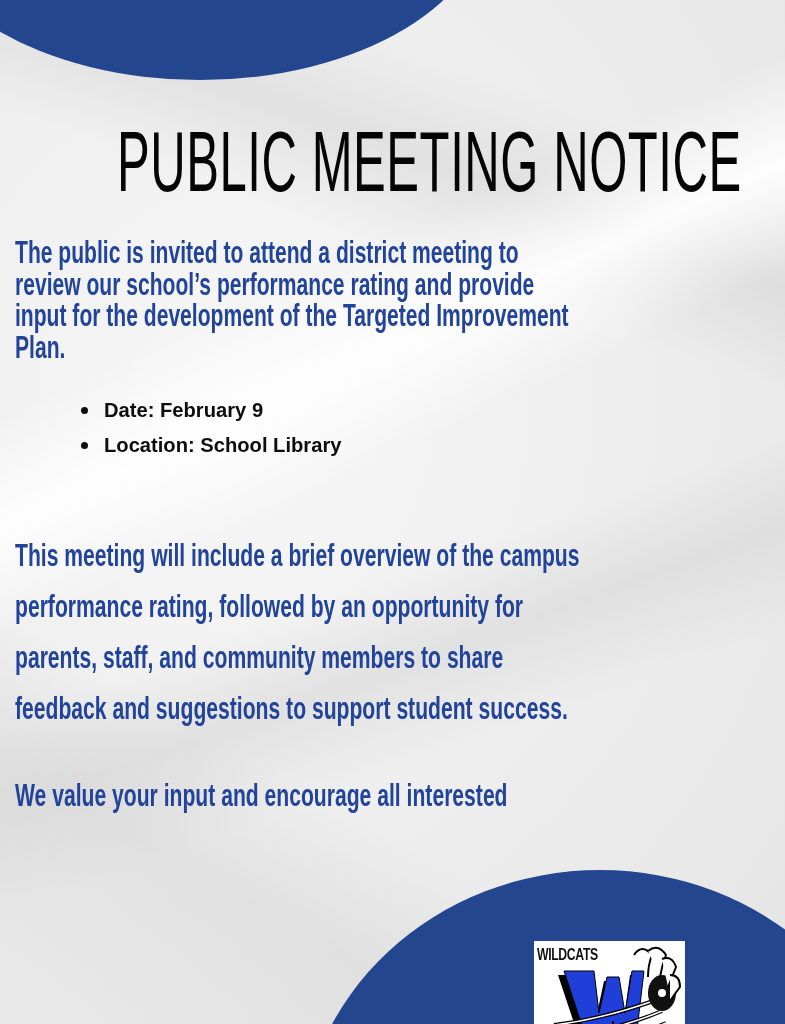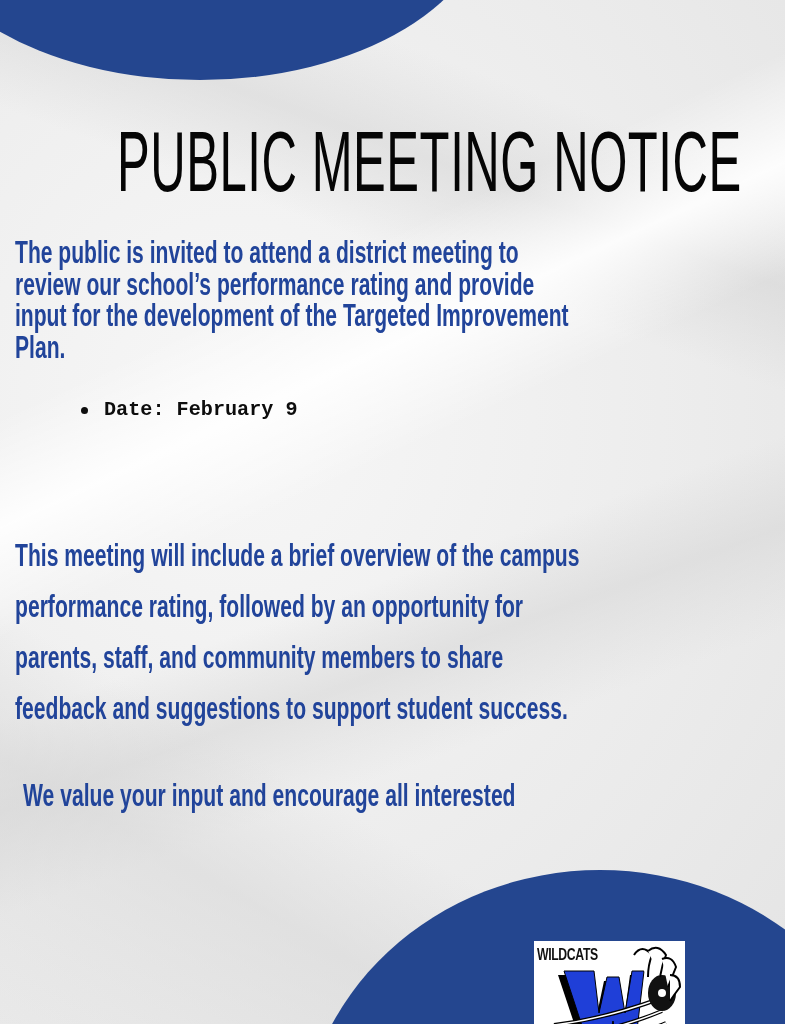--- a/index.html
+++ b/index.html
@@ -36,30 +36,30 @@
     display: inline-block; transform-origin: 0 0; white-space: nowrap;
     font-family: "Liberation Sans", sans-serif; font-weight: 700; color: #21449a;
   }
   .p1 { position: absolute; left: 15px; top: 236px; }
   .p1 .line { height: 31.5px; }
   .p1 .cond { font-size: 31px; line-height: 34px; transform: scaleX(0.68); }
   .line { display: block; position: relative; }
   .bullets { position: absolute; left: 78px; top: 395px; margin: 0; padding: 0; list-style: none; }
   .bullets li {
     position: relative; padding-left: 26px; height: 35px;
-    font-family: Liberation Mono, monospace; font-weight: 700; font-size: 21px; line-height: 30px; color: #0d0d0d;
+    font-family: Liberation Sans, sans-serif; font-weight: 700; font-size: 21px; line-height: 30px; color: #0d0d0d;
   }
   .bullets li .dot {
     position: absolute; left: 3px; top: 12px; width: 7px; height: 7px; background: #0d0d0d; border-radius: 50%;
   }
   .bullets li .txt { display: inline-block; transform: scaleX(0.96); transform-origin: 0 0; white-space: nowrap; }
   .p2 { position: absolute; left: 15px; top: 535px; }
   .p2 .line { height: 51px; }
   .p2 .cond { font-size: 32px; line-height: 40px; transform: scaleX(0.66); }
-  .p3 { position: absolute; left: 23px; top: 775px; }
+  .p3 { position: absolute; left: 15px; top: 775px; }
   .p3 .line { height: 51px; }
   .p3 .cond { font-size: 32px; line-height: 40px; transform: scaleX(0.66); }
   .logo {
     position: absolute; left: 534px; top: 941px; width: 151px; height: 120px; background: #ffffff;
     overflow: hidden;
   }
   .logo .wordmark {
     position: absolute; left: 3px; top: 4px; font-family: "Liberation Sans", sans-serif; font-weight: 700;
     font-size: 17px; color: #111; transform: scaleX(0.72); transform-origin: 0 0; letter-spacing: -0.5px;
   }
@@ -79,20 +79,24 @@
   <div class="line"><span class="cond">The public is invited to attend a district meeting to</span></div>
   <div class="line"><span class="cond">review our school’s performance rating and provide</span></div>
   <div class="line"><span class="cond">input for the development of the Targeted Improvement</span></div>
   <div class="line"><span class="cond">Plan.</span></div>
 </div>
 
 <ul class="bullets">
   <li>
     <span class="dot"></span>
     <span class="txt">Date: February 9</span>
+  </li>
+  <li>
+    <span class="dot"></span>
+    <span class="txt">Location: School Library</span>
   </li>
 </ul>
 
 <div class="p2">
   <div class="line"><span class="cond">This meeting will include a brief overview of the campus</span></div>
   <div class="line"><span class="cond">performance rating, followed by an opportunity for</span></div>
   <div class="line"><span class="cond">parents, staff, and community members to share</span></div>
   <div class="line"><span class="cond">feedback and suggestions to support student success.</span></div>
 </div>
 

